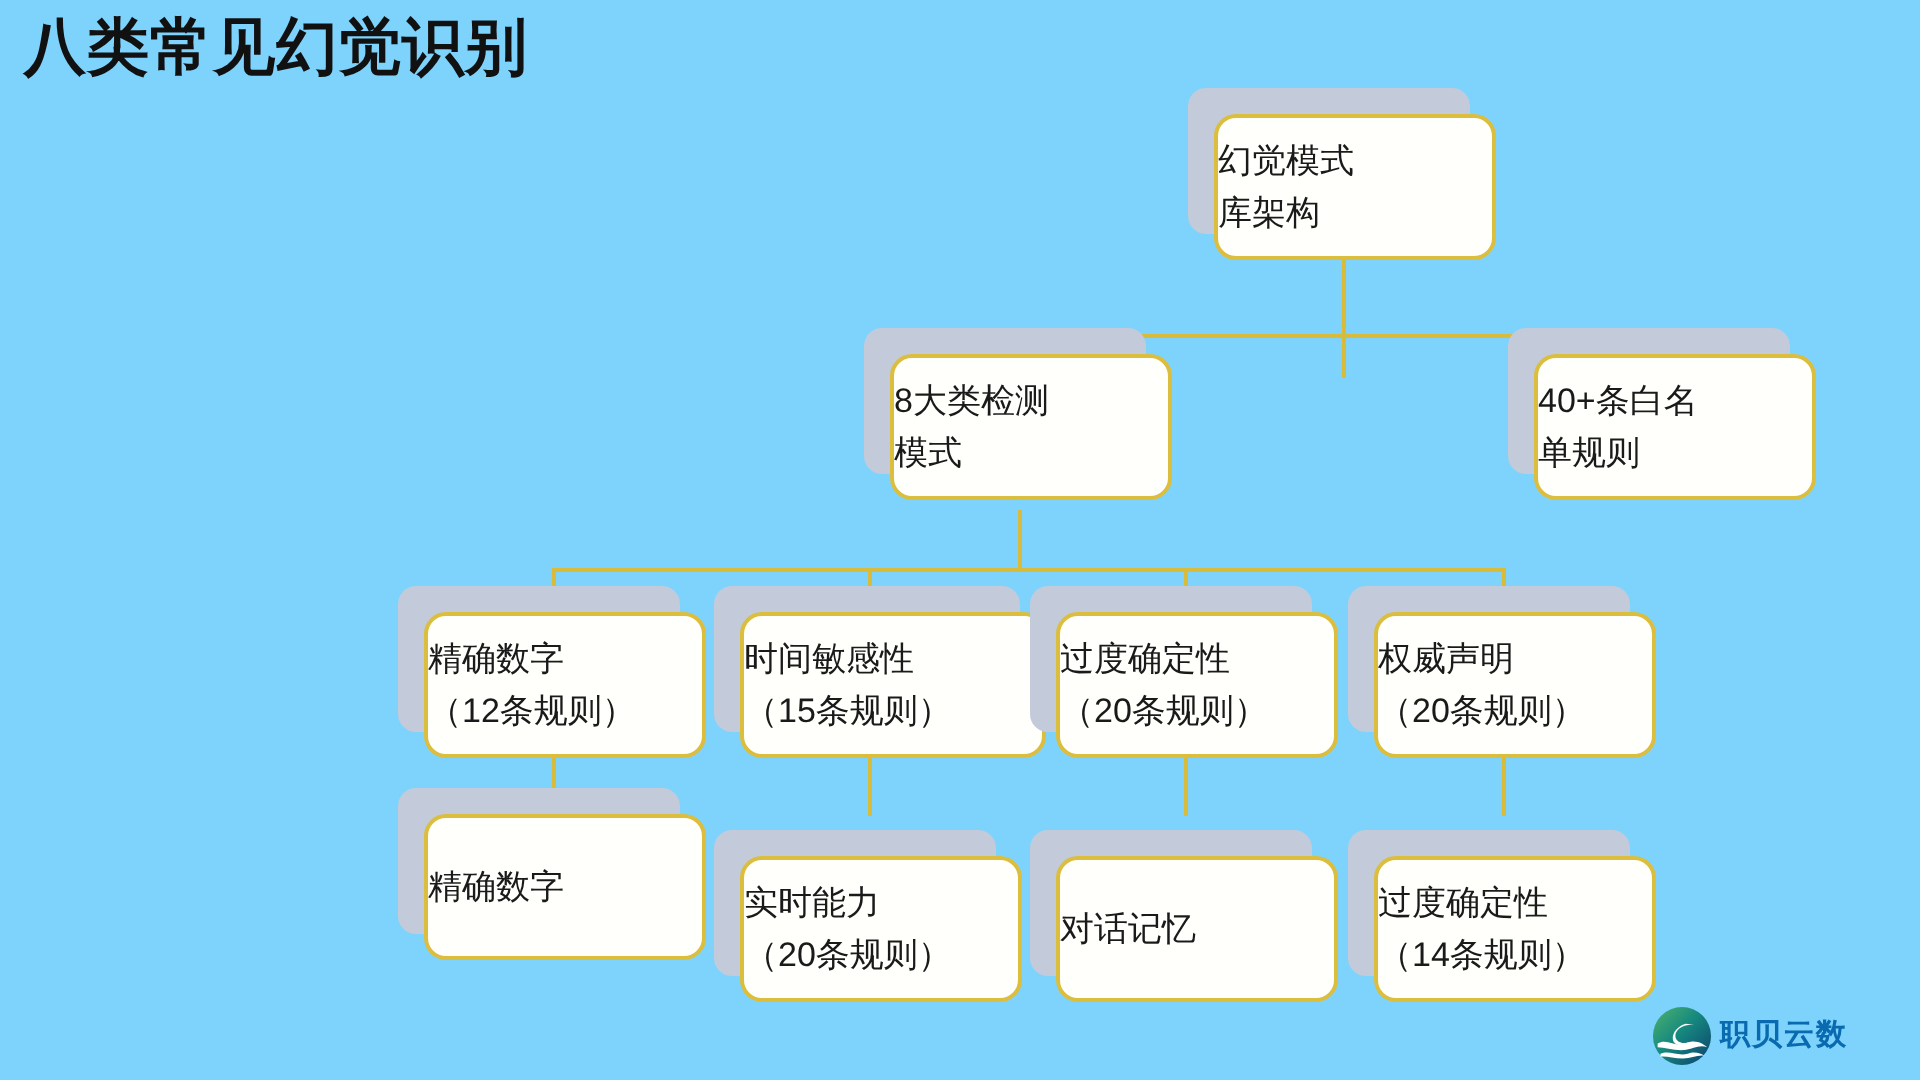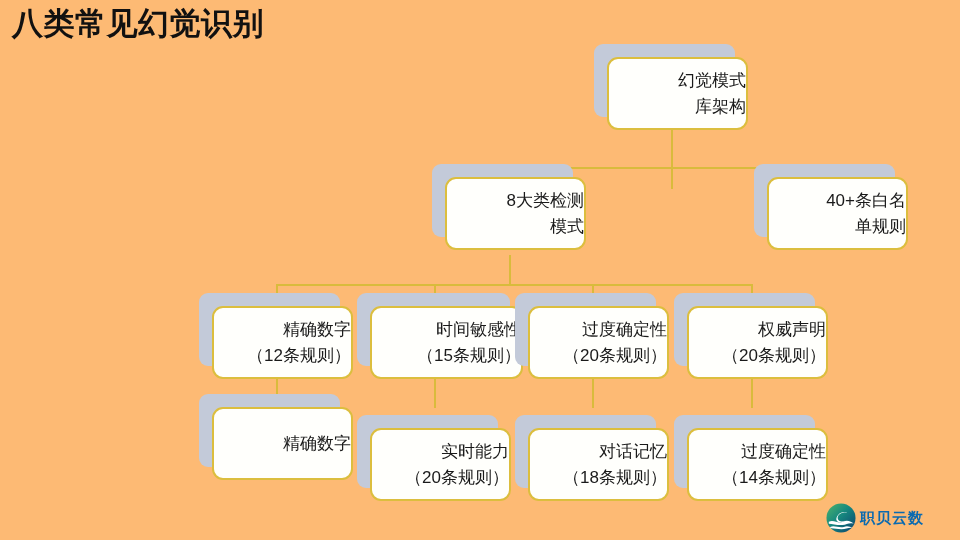--- a/index.html
+++ b/index.html
@@ -8,21 +8,21 @@
     padding: 0;
     background: #ffffff;
   }
   body {
     font-family: "Liberation Sans", "DejaVu Sans", sans-serif;
   }
   #canvas {
     position: relative;
     width: 960px;
     height: 540px;
-    background: #fdba74;
+    background: #7dd3fc;
     overflow: hidden;
   }
 
   
   #page-title {
     position: absolute;
     left: 12px;
     top: 4px;
     font-size: 31px;
     font-weight: 700;
@@ -50,34 +50,33 @@
     left: 13px;
     top: 13px;
     width: 100%;
     height: 100%;
     box-sizing: border-box;
     background: #fffffc;
     border: 2px solid #dcbe3e;
     border-radius: 11px;
     display: flex;
     flex-direction: column;
-    align-items: flex-end;
+    align-items: flex-start;
     justify-content: center;
     text-align: center;
   }
   .node-line {
     display: block;
     color: #1a1a1a;
     font-size: 17px;
     line-height: 26px;
     white-space: nowrap;
   }
   .node-line.l2 {
     font-size: 17px;
-    margin-left: 18px;
   }
 
   
   .conn {
     position: absolute;
     background: #d9bb3c;
   }
   .conn-v { width: 2px; }
   .conn-h { height: 2px; }
 
@@ -196,21 +195,20 @@
     <div class="node-box">
       <span class="node-line">实时能力</span>
       <span class="node-line">（20条规则）</span>
     </div>
   </div>
 
   <div class="node" style="left:515px; top:415px; width:141px; height:73px;">
     <div class="node-shadow"></div>
     <div class="node-box">
       <span class="node-line">对话记忆</span>
-      <span class="node-line">（18条规则）</span>
     </div>
   </div>
 
   <div class="node" style="left:674px; top:415px; width:141px; height:73px;">
     <div class="node-shadow"></div>
     <div class="node-box">
       <span class="node-line">过度确定性</span>
       <span class="node-line">（14条规则）</span>
     </div>
   </div>

